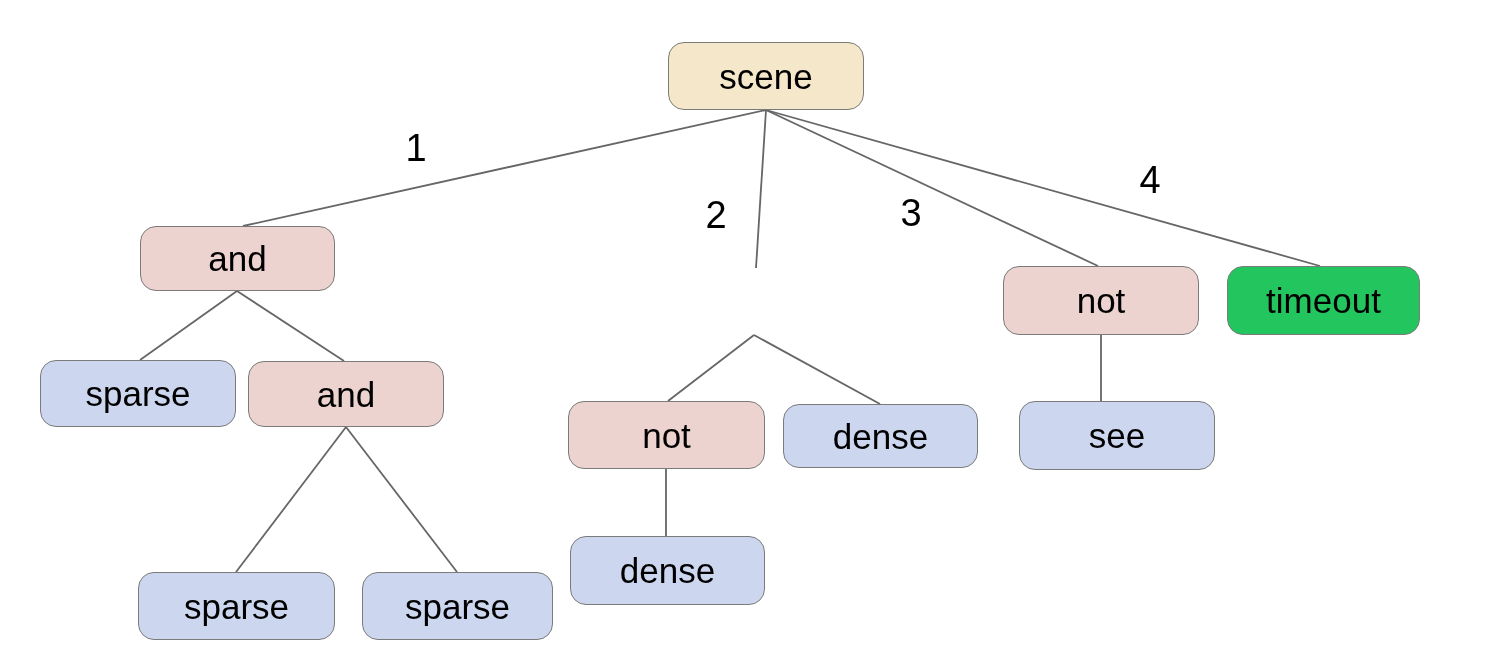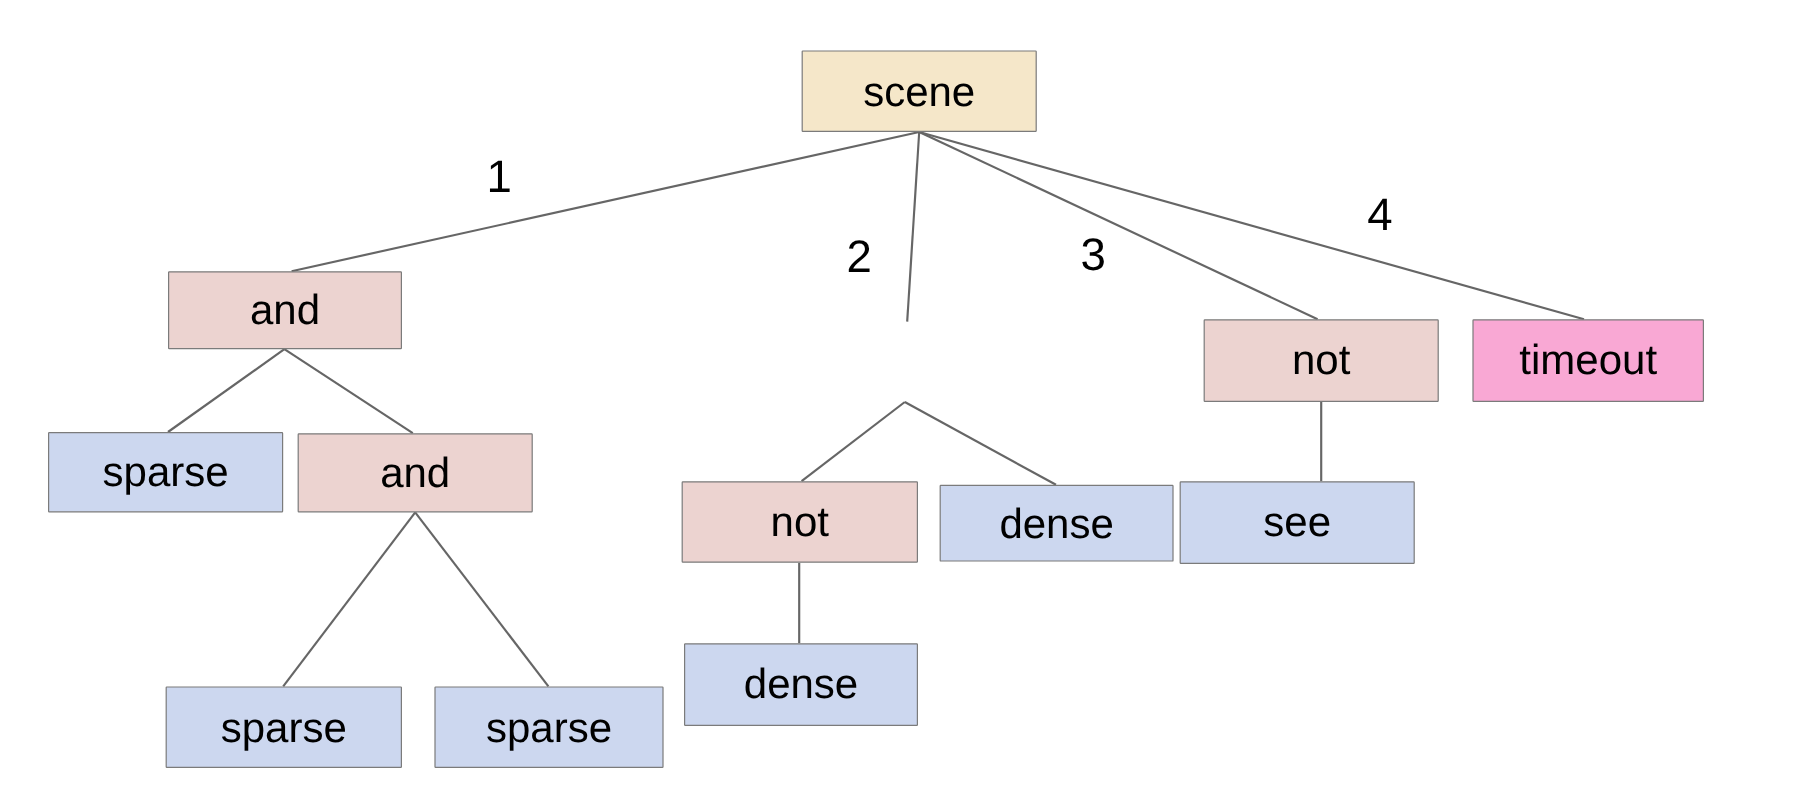--- a/index.html
+++ b/index.html
@@ -18,21 +18,21 @@
   }
   svg.edges line {
     stroke: var(--edge, #666666);
     stroke-width: 1.8;
     fill: none;
   }
   .node {
     position: absolute;
     box-sizing: border-box;
     border: 1.6px solid var(--border, #7b7b7b);
-    border-radius: 1px;
+    border-radius: 16px;
     display: flex;
     align-items: center;
     justify-content: center;
     font-size: 35px;
     line-height: 1;
     color: var(--text, #000000);
     cursor: default;
   }
   .edge-label {
     position: absolute;
@@ -70,36 +70,36 @@
 
   <div class="node" style="left: 668px; top: 42px; width: 196px; height: 68px; background: rgb(245, 231, 201);">
     <span>scene</span>
   </div>
   <div class="node" style="left: 140px; top: 226px; width: 195px; height: 65px; background: rgb(236, 211, 208);">
     <span>and</span>
   </div>
   <div class="node" style="left: 1003px; top: 266px; width: 196px; height: 69px; background: rgb(236, 211, 208);">
     <span>not</span>
   </div>
-  <div class="node" style="left: 1227px; top: 266px; width: 193px; height: 69px; background: #f9a8d4;">
+  <div class="node" style="left: 1227px; top: 266px; width: 193px; height: 69px; background: #22c55e;">
     <span>timeout</span>
   </div>
   <div class="node" style="left: 40px; top: 360px; width: 196px; height: 67px; background: rgb(204, 215, 239);">
     <span>sparse</span>
   </div>
   <div class="node" style="left: 248px; top: 361px; width: 196px; height: 66px; background: rgb(236, 211, 208);">
     <span>and</span>
   </div>
   <div class="node" style="left: 568px; top: 401px; width: 197px; height: 68px; background: rgb(236, 211, 208);">
     <span>not</span>
   </div>
   <div class="node" style="left: 783px; top: 404px; width: 195px; height: 64px; background: rgb(204, 215, 239);">
     <span>dense</span>
   </div>
-  <div class="node" style="left: 983px; top: 401px; width: 196px; height: 69px; background: rgb(204, 215, 239);">
+  <div class="node" style="left: 1019px; top: 401px; width: 196px; height: 69px; background: rgb(204, 215, 239);">
     <span>see</span>
   </div>
   <div class="node" style="left: 570px; top: 536px; width: 195px; height: 69px; background: rgb(204, 215, 239);">
     <span>dense</span>
   </div>
   <div class="node" style="left: 138px; top: 572px; width: 197px; height: 68px; background: rgb(204, 215, 239);">
     <span>sparse</span>
   </div>
   <div class="node" style="left: 362px; top: 572px; width: 191px; height: 68px; background: rgb(204, 215, 239);">
     <span>sparse</span>

